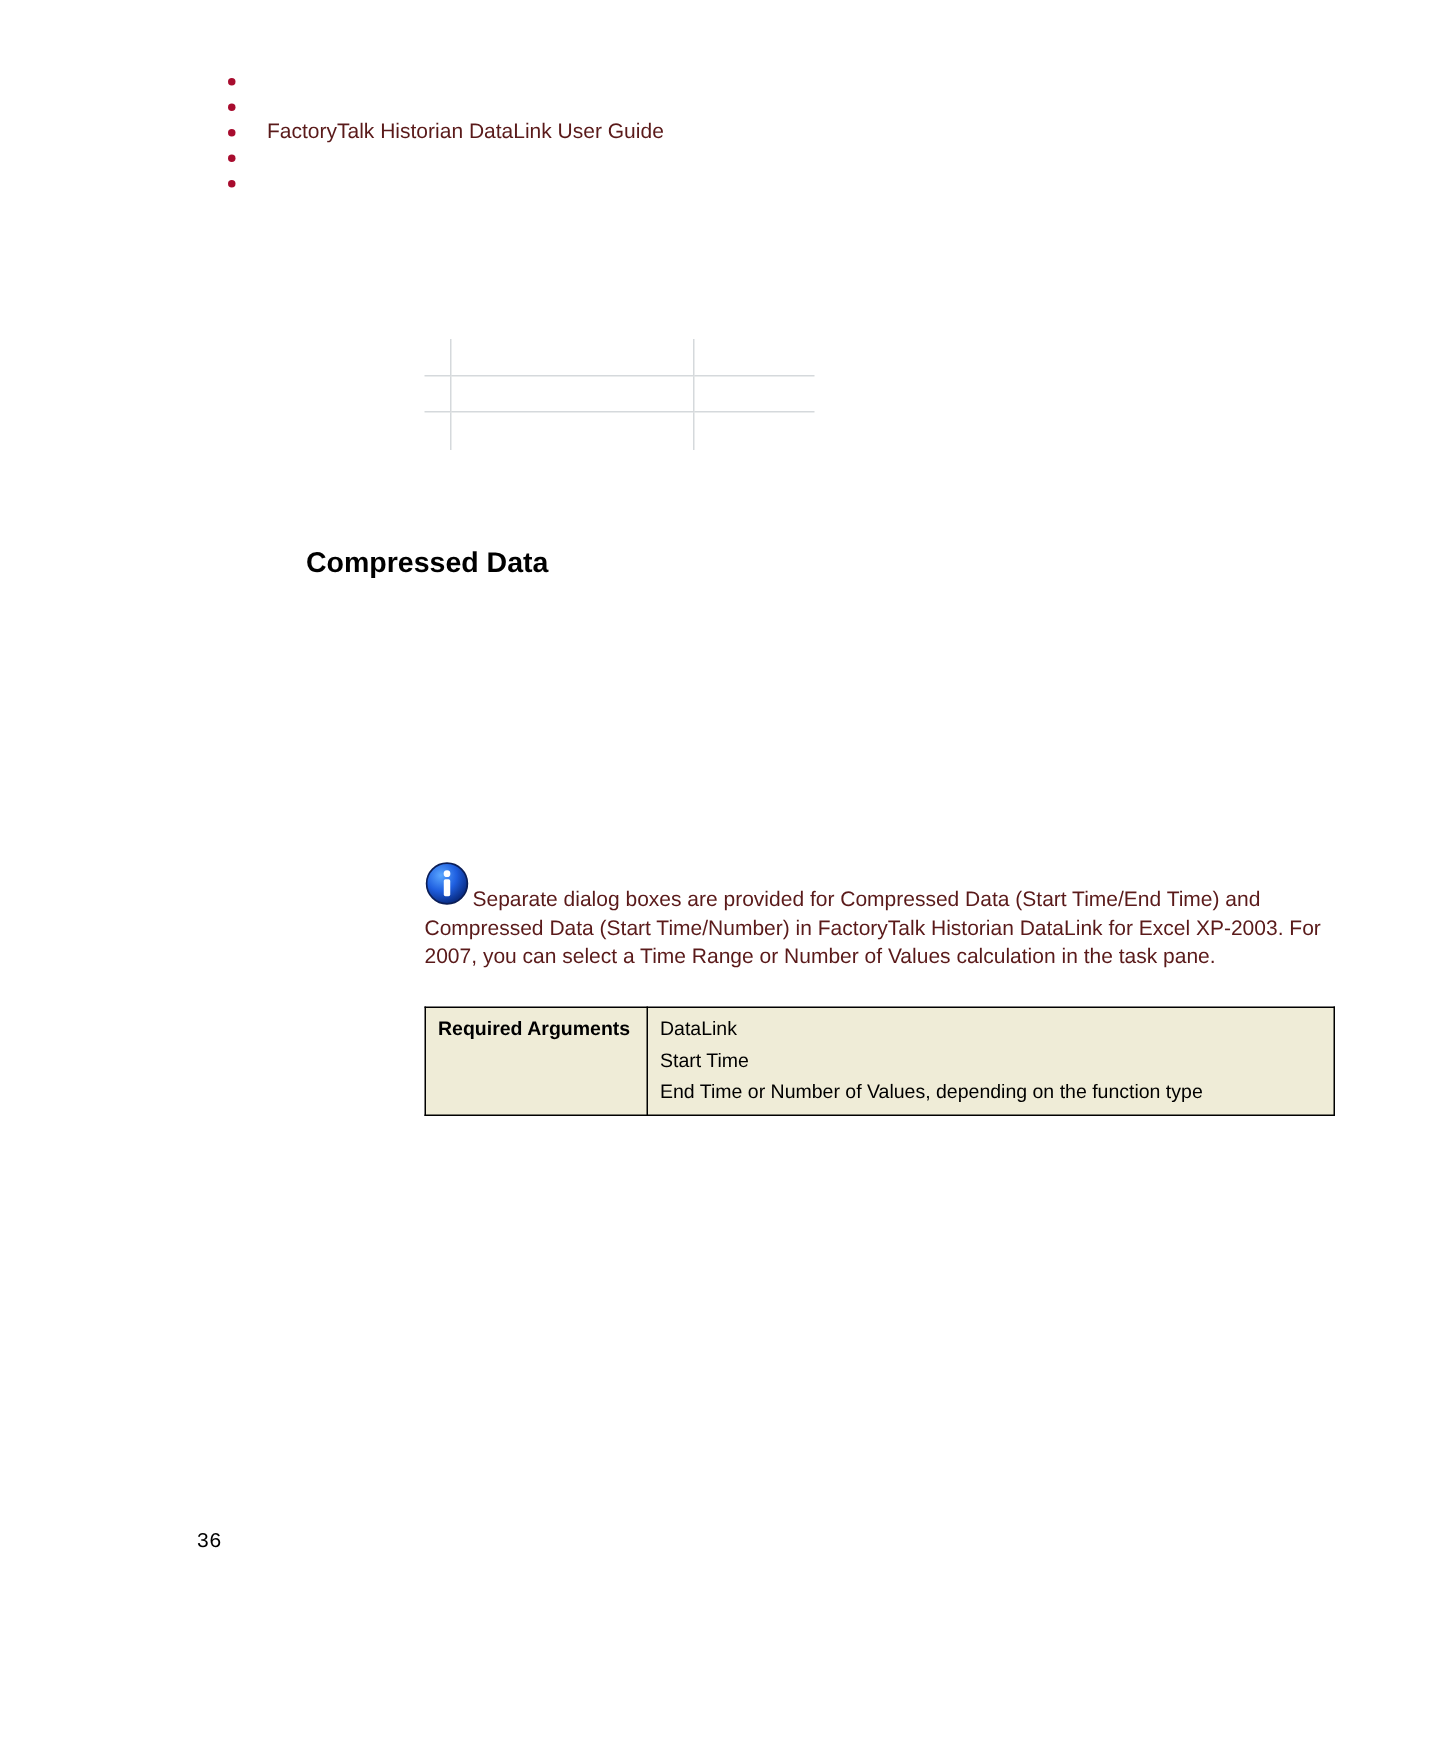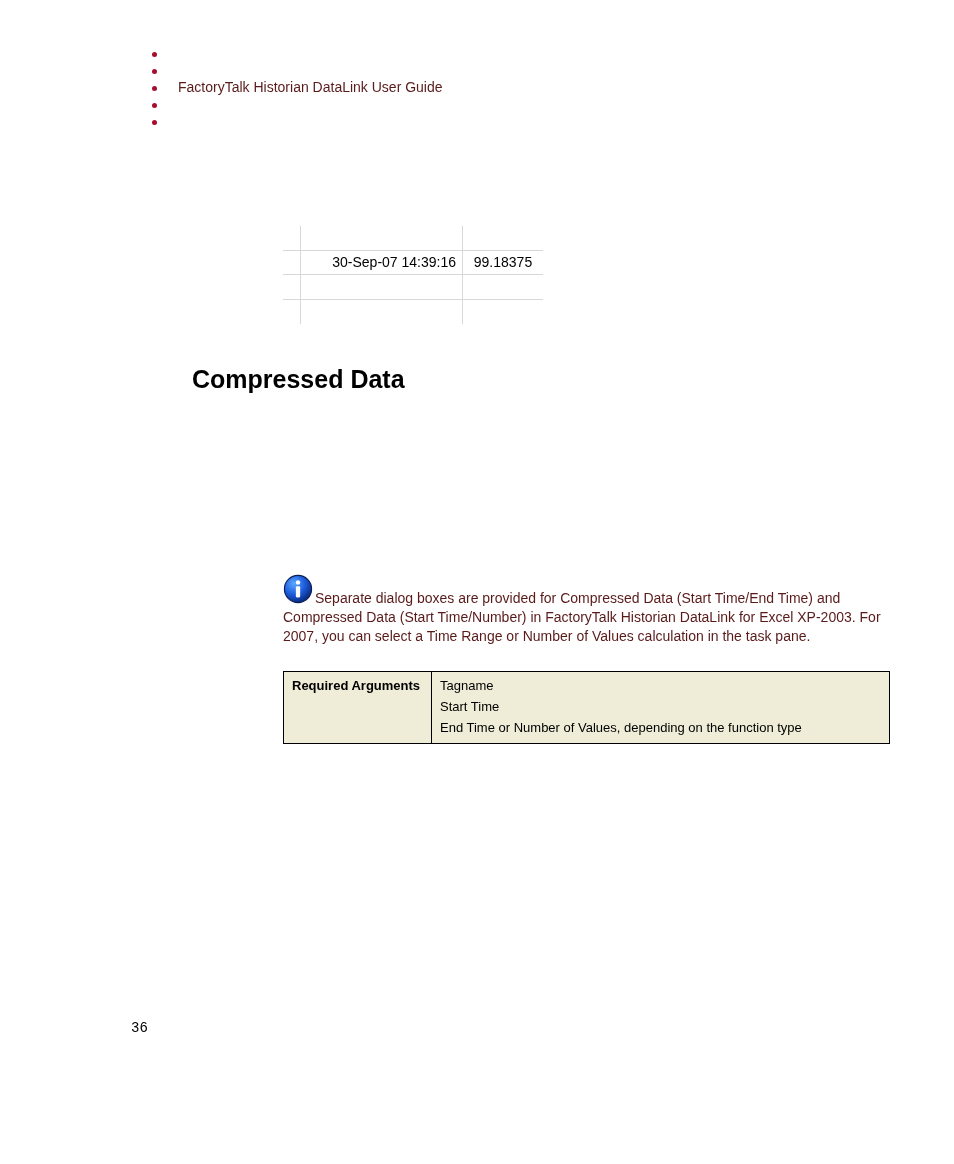--- a/index.html
+++ b/index.html
@@ -15,21 +15,21 @@
   .snip { position: absolute; left: 283px; top: 226px; width: 267px; height: 98px; background: #fff; }
   .snip .row { display: flex; height: 24.5px; }
   .snip .cell { border-right: 1px solid #d5d9dc; border-bottom: 1px solid #d5d9dc; font-family: Tahoma, Verdana, sans-serif; font-size: 14px; color: #000; display: flex; align-items: center; padding: 0 6px; }
   .snip .c1 { width: 18px; }
   .snip .c2 { width: 162px; justify-content: flex-end; }
   .snip .c3 { width: 80px; justify-content: center; }
   .snip .row:last-child .cell { border-bottom: none; }
   .snip .cell:last-child { border-right: none; }
 
   
-  .section-heading { position: absolute; left: 192px; top: 365px; font-family: Verdana, Geneva, sans-serif; font-size: 25px; font-weight: 700; color: #000; }
+  .section-heading { position: absolute; left: 204px; top: 365px; font-family: Verdana, Geneva, sans-serif; font-size: 19px; font-weight: 700; color: #000; }
 
   
   .note-wrap { position: absolute; left: 283px; top: 574px; width: 605px; }
   .info-icon-wrap { display: inline-block; vertical-align: bottom; margin-right: 2px; }
   .info-icon { width: 30px; height: 30px; }
   .note-text { font-size: 14px; line-height: 1.35; color: #5a1a1a; margin-top: 32px; }
 
   
   .req-table { position: absolute; left: 283px; top: 671px; width: 607px; border: 1.5px solid #000; border-collapse: collapse; }
   .req-table td { border: 1px solid #000; background: #efecd7; vertical-align: top; padding: 6px 3px 8px 8px; font-size: 13px; color: #000; }
@@ -55,25 +55,20 @@
   <div class="header-title">FactoryTalk Historian DataLink User Guide</div>
 
   <div class="snip">
     <div class="row">
       <div class="cell c1"></div>
       <div class="cell c2"></div>
       <div class="cell c3"></div>
     </div>
     <div class="row">
       <div class="cell c1"></div>
-      <div class="cell c2">30-Sep-07 14:39:16</div>
-      <div class="cell c3">99.18375</div>
-    </div>
-    <div class="row">
-      <div class="cell c1"></div>
       <div class="cell c2"></div>
       <div class="cell c3"></div>
     </div>
     <div class="row">
       <div class="cell c1"></div>
       <div class="cell c2"></div>
       <div class="cell c3"></div>
     </div>
   </div>
 
@@ -94,21 +89,21 @@
         <rect x="13.7" y="13" width="4.6" height="12" rx="1.2" fill="#ffffff"></rect>
       </svg>
     </span><span class="note-text">Separate dialog boxes are provided for Compressed Data (Start Time/End Time) and Compressed Data (Start Time/Number) in FactoryTalk Historian DataLink for Excel XP-2003. For 2007, you can select a Time Range or Number of Values calculation in the task pane.</span>
   </div>
 
   <table class="req-table">
     <tbody>
         <tr>
       <td class="label">Required Arguments</td>
       <td class="args">
-        <div>Tagname</div>
+        <div>DataLink</div>
         <div>Start Time</div>
         <div>End Time or Number of Values, depending on the function type</div>
       </td>
     </tr>
   </tbody>
     </table>
 
   <div class="page-num">36</div>
 
 </div>

